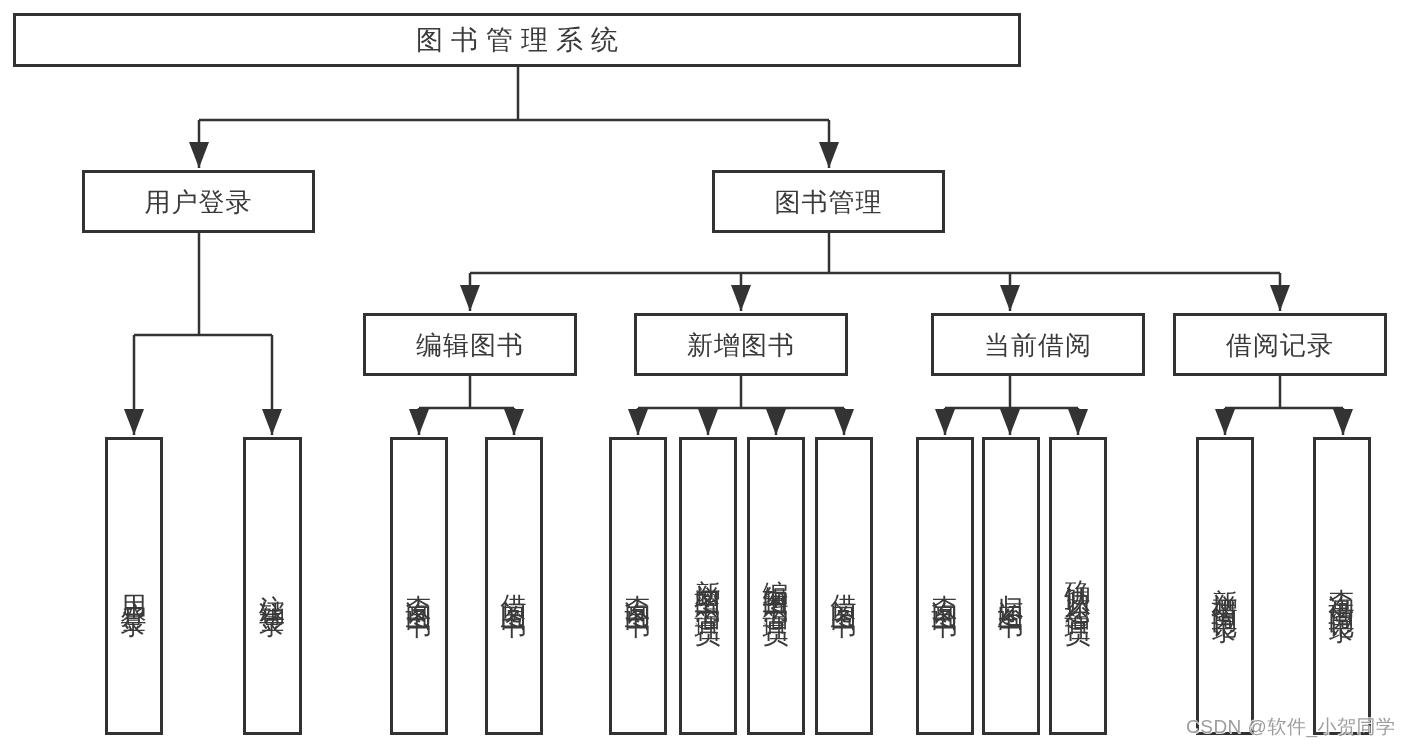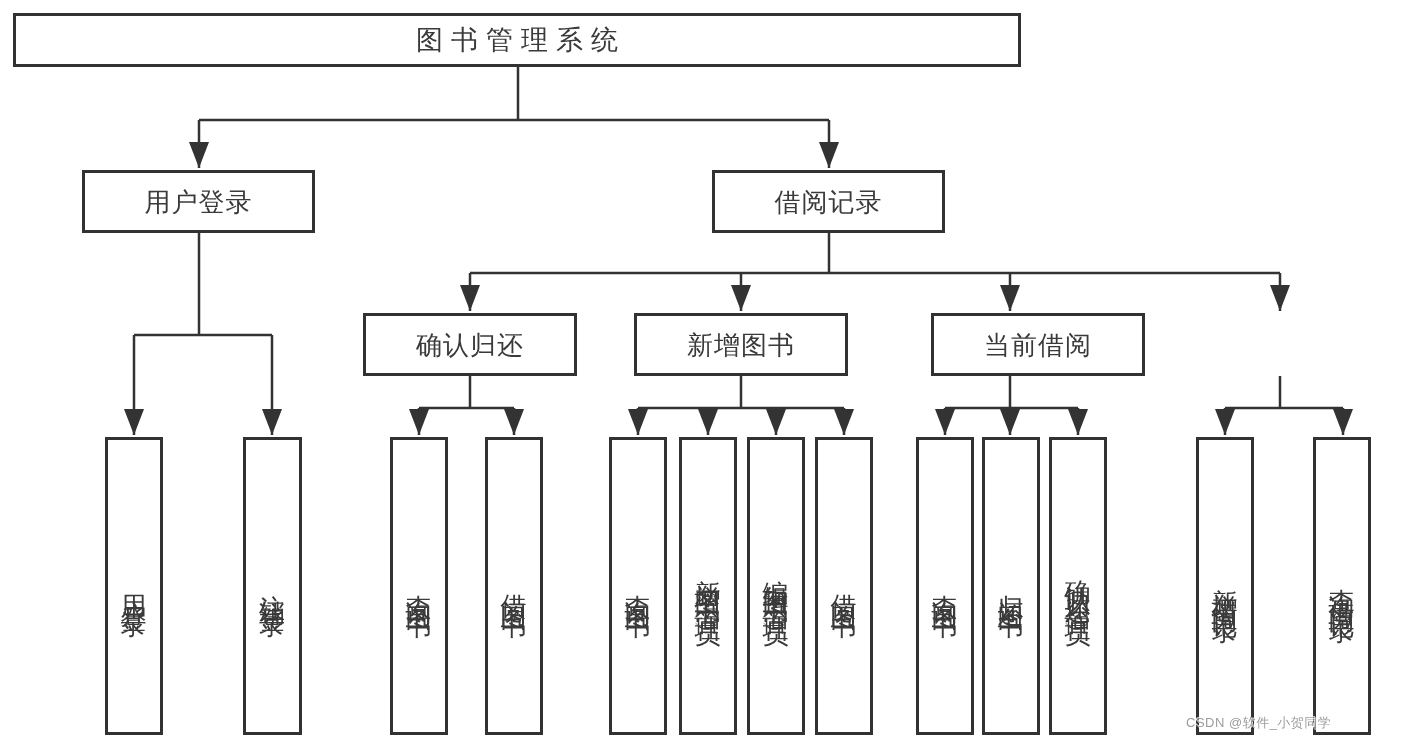--- a/index.html
+++ b/index.html
@@ -45,21 +45,21 @@
     writing-mode: vertical-rl;
     text-orientation: mixed;
     font-size: 26px;
     letter-spacing: 6px;
   }
   .watermark {
     position: absolute;
     left: 1186px;
     top: 714px;
     z-index: 5;
-    font-size: 13px;
+    font-size: 19px;
     letter-spacing: 0.5px;
     color: #9d9d9d;
     white-space: nowrap;
     text-shadow: -1px -1px 0 rgba(255,255,255,0.85), 1px 1px 0 rgba(255,255,255,0.85);
     pointer-events: none;
   }
 </style>
 </head>
 <body>
 
@@ -123,31 +123,34 @@
   </svg>
 
   <div class="node root-node" style="left:13px;top:13px;width:1008px;height:54px">
     <span class="lbl">图书管理系统</span>
   </div>
 
   <div class="node branch" style="left:82px;top:170px;width:233px;height:63px">
     <span class="lbl">用户登录</span>
   </div>
   <div class="node branch" style="left:712px;top:170px;width:233px;height:63px">
-    <span class="lbl">借阅记录</span>
+    <span class="lbl">图书管理</span>
   </div>
 
   <div class="node branch" style="left:363px;top:313px;width:214px;height:63px">
-    <span class="lbl">确认归还</span>
+    <span class="lbl">编辑图书</span>
   </div>
   <div class="node branch" style="left:634px;top:313px;width:214px;height:63px">
     <span class="lbl">新增图书</span>
   </div>
   <div class="node branch" style="left:931px;top:313px;width:214px;height:63px">
     <span class="lbl">当前借阅</span>
+  </div>
+  <div class="node branch" style="left:1173px;top:313px;width:214px;height:63px">
+    <span class="lbl">借阅记录</span>
   </div>
 
   <div class="node leaf" style="left:105px;top:437px;width:58px;height:298px">
     <span class="lbl">用户登录</span>
   </div>
   <div class="node leaf" style="left:243px;top:437px;width:59px;height:298px">
     <span class="lbl">注销登录</span>
   </div>
 
   <div class="node leaf" style="left:390px;top:437px;width:58px;height:298px">

